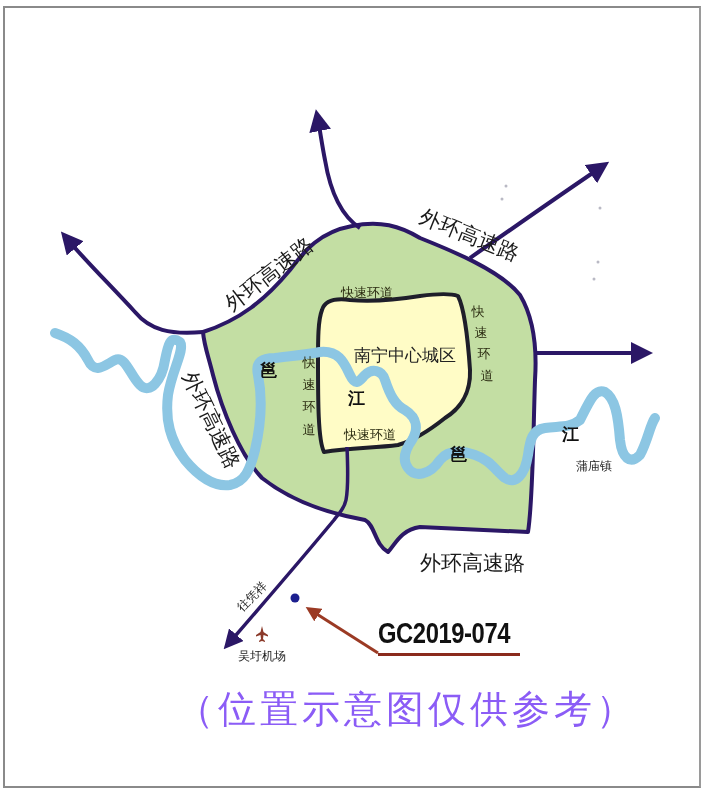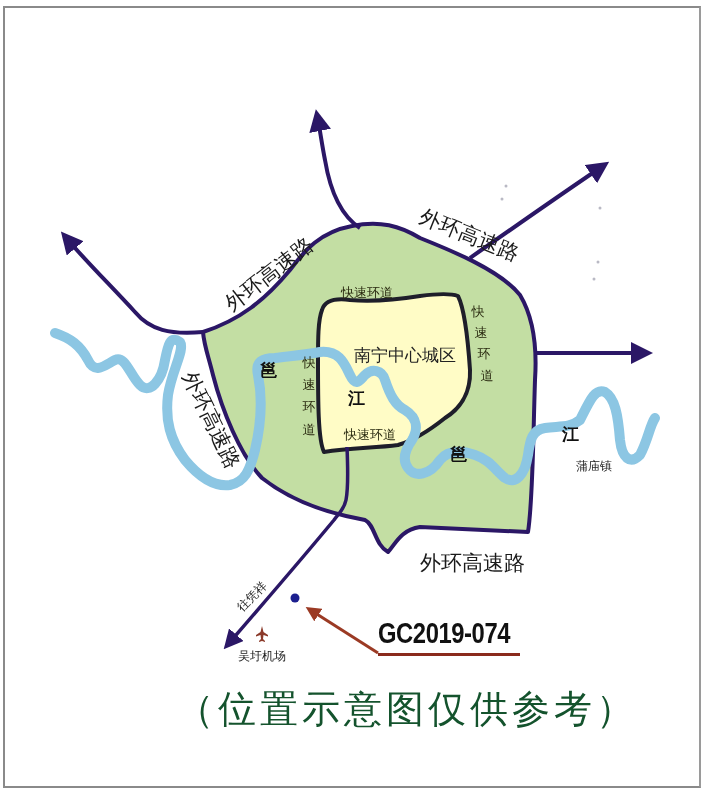--- a/index.html
+++ b/index.html
@@ -14,21 +14,21 @@
     .lbl-hw { font-size:21px; }
     .lbl-exp { font-size:13px; fill:#2a2a10; }
     .lbl-center { font-size:17px; fill:#222; }
     .lbl-river { font-size:17px; font-weight:bold; fill:#111; }
     .lbl-small { font-size:12px; fill:#222; }
     .code { position:absolute; left:378px; top:617px; font-family:"Liberation Sans", sans-serif;
             font-weight:bold; font-size:29px; color:#111; letter-spacing:-0.5px;
             transform:scaleX(0.82); transform-origin:left top; }
     .code-underline { position:absolute; left:378px; top:653px; width:142px; height:3px; background:#8a2a1c; }
     .caption { position:absolute; left:176px; top:684px; width:460px;
-               font-family:"DejaVu Sans", sans-serif; font-size:38px; color:#14532d;
+               font-family:"DejaVu Sans", sans-serif; font-size:38px; color:#8b5cf6;
                letter-spacing:4px; white-space:nowrap; }
   </style>
 </head>
 <body>
 
 <div class="frame"></div>
 
 <svg class="map" width="707" height="794" viewBox="0 0 707 794">
   <defs>
     <marker id="ah" viewBox="0 0 10 10" refX="5" refY="5" markerWidth="5.5" markerHeight="5.5" orient="auto-start-reverse">

